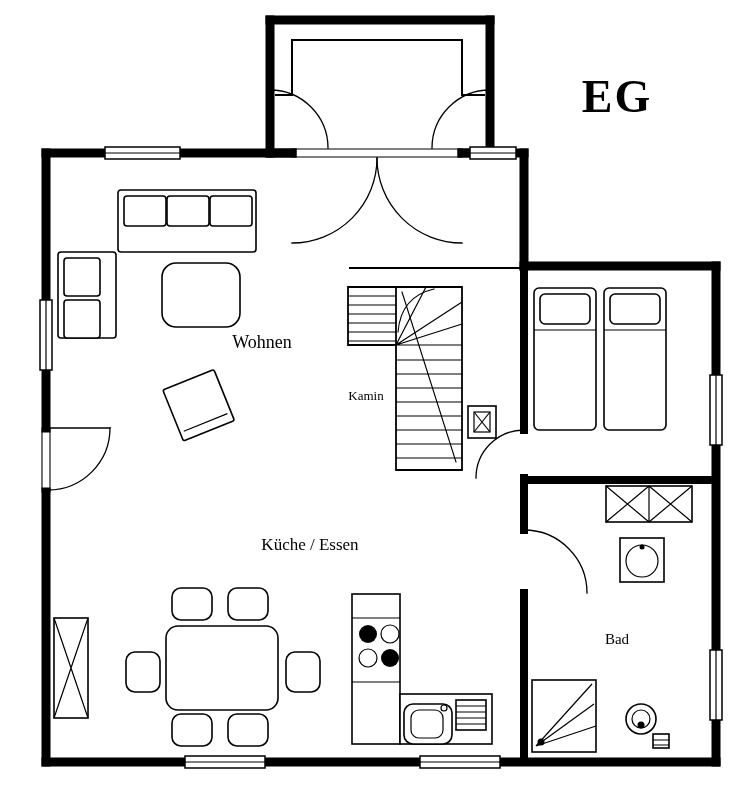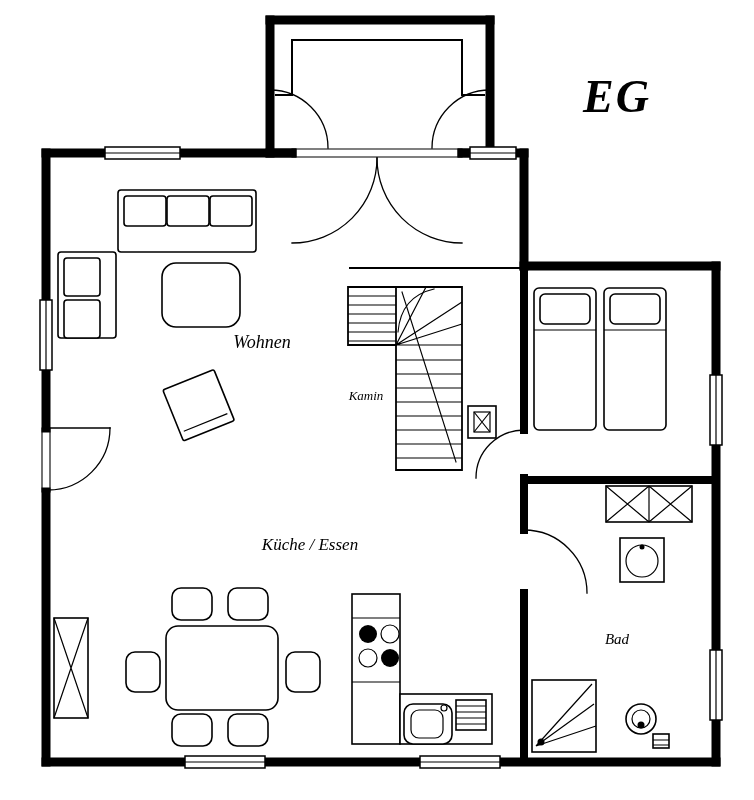--- a/index.html
+++ b/index.html
@@ -1,17 +1,17 @@
 <!DOCTYPE html>
 <html style="--ink: #000000; --paper: #ffffff;"><head>
 <meta charset="utf-8">
 <style>
   :root { --ink:#000000; --paper:#ffffff; }
   html,body { margin:0; padding:0; background:var(--paper); }
-  .page { width:754px; height:800px; position:relative; background:var(--paper); overflow:hidden;font-style:italic; }
+  .page { width:754px; height:800px; position:relative; background:var(--paper); overflow:hidden; }
   svg { display:block; }
   .ln   { fill:none; stroke:var(--ink); stroke-linecap:square; stroke-linejoin:miter; }
   .w9   { stroke-width:9; }
   .w8   { stroke-width:8; }
   .w2   { stroke-width:2; }
   .w18  { stroke-width:1.8; }
   .w14  { stroke-width:1.3; }
   .w1   { stroke-width:1.1; }
   .furn { fill:var(--paper); stroke:var(--ink); stroke-width:1.6; }
   .thin { fill:none; stroke:var(--ink); stroke-width:1.2; }

